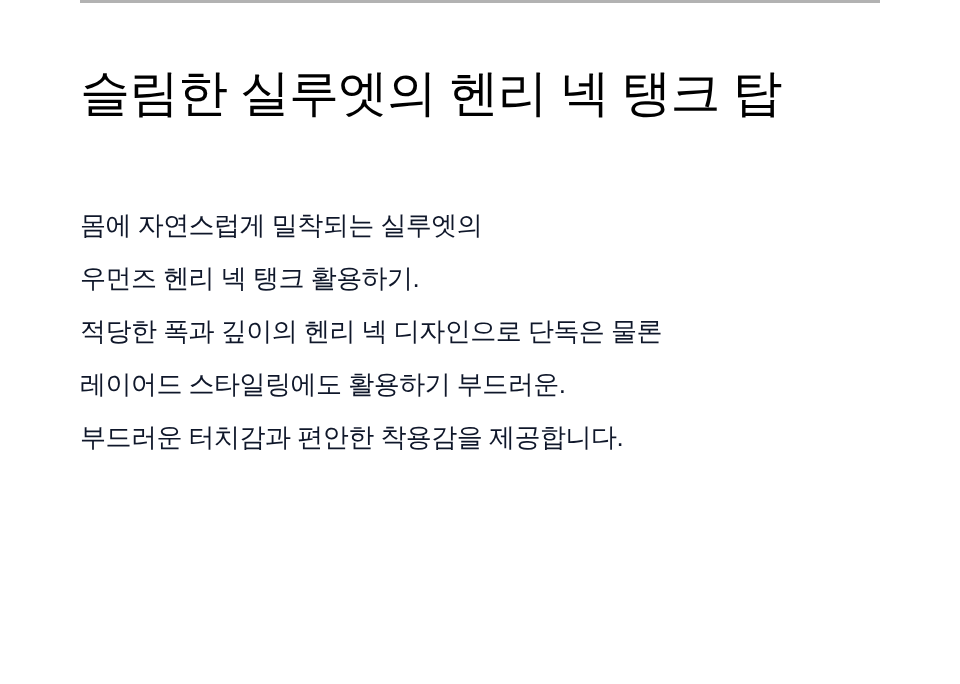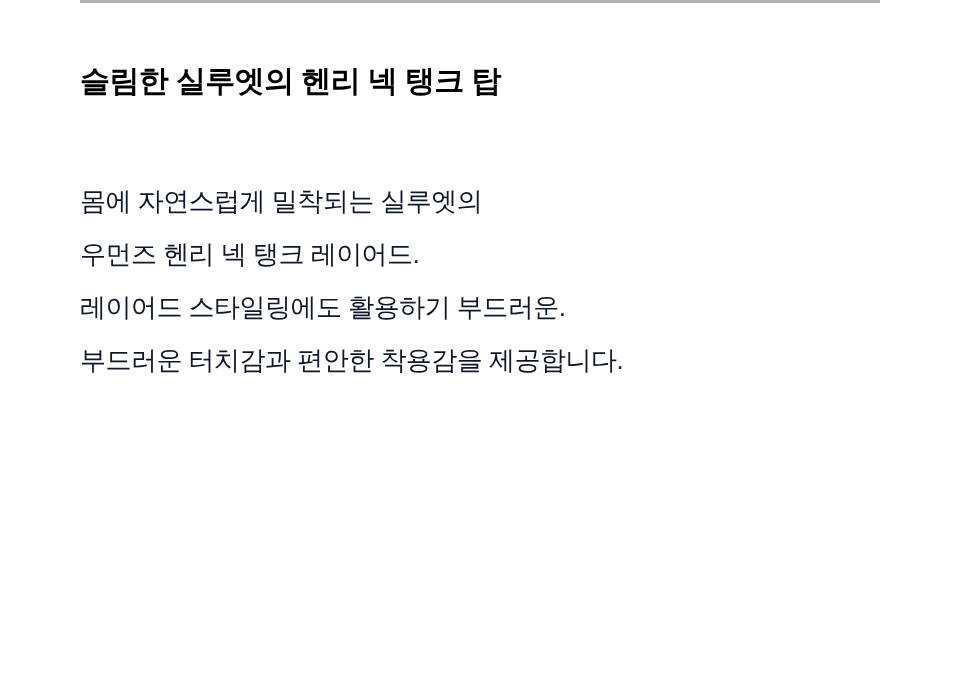--- a/index.html
+++ b/index.html
@@ -20,23 +20,23 @@
       text-align: left;
     }
     .divider {
       width: 100%;
       height: 3px;
       background: #b2b2b2;
     }
     .heading {
       margin: 60px 0 0 0;
       padding: 0;
-      font-size: 30px;
+      font-size: 50px;
       line-height: 1.2;
-      font-weight: 700;
+      font-weight: 400;
       letter-spacing: -0.02em;
       color: #000000;
       white-space: nowrap;
     }
     .body-text {
       margin: 76px 0 0 0;
       padding: 0;
       font-size: 26px;
       line-height: 53px;
       font-weight: 400;
@@ -49,17 +49,18 @@
     }
   </style>
 </head>
 <body>
 
 <main class="content">
   <div class="divider"></div>
   <h1 class="heading">슬림한 실루엣의 헨리 넥 탱크 탑</h1>
   <p class="body-text">
     <span class="body-line">몸에 자연스럽게 밀착되는 실루엣의</span>
-    <span class="body-line">우먼즈 헨리 넥 탱크 레이어드.</span>
+    <span class="body-line">우먼즈 헨리 넥 탱크 활용하기.</span>
+    <span class="body-line">적당한 폭과 깊이의 헨리 넥 디자인으로 단독은 물론</span>
     <span class="body-line">레이어드 스타일링에도 활용하기 부드러운.</span>
     <span class="body-line">부드러운 터치감과 편안한 착용감을 제공합니다.</span>
   </p>
 </main>
 
 </body></html>

